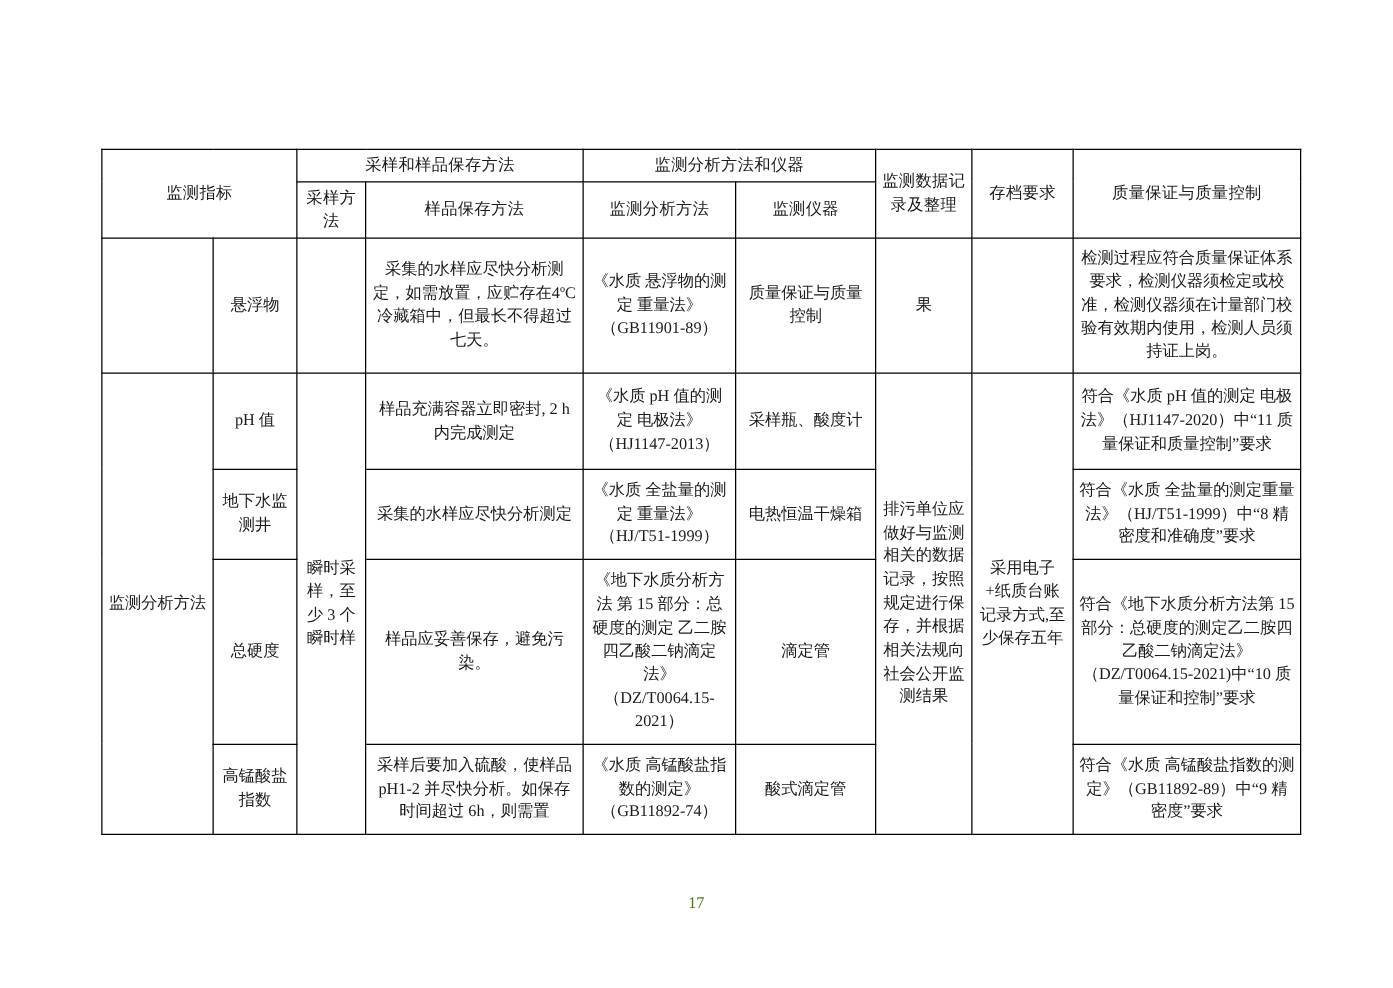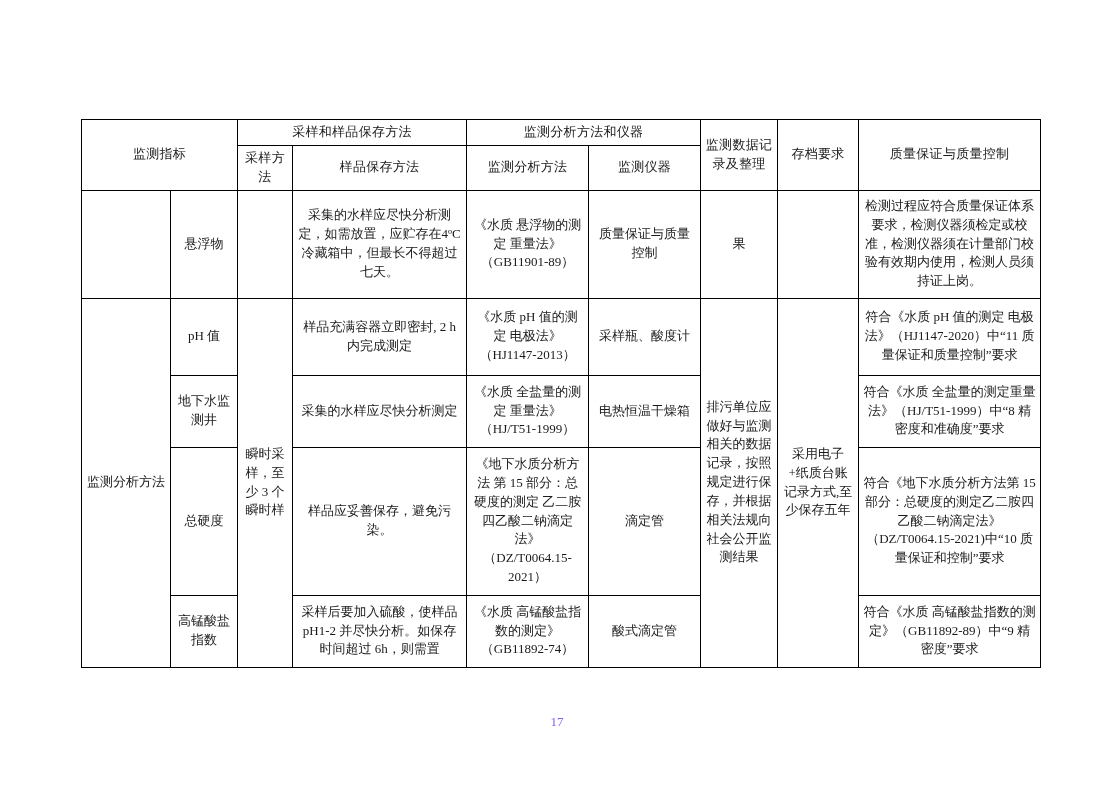--- a/index.html
+++ b/index.html
@@ -70,21 +70,21 @@
   .c-qa     { width: 182px; }
 
   .pagenum {
     position: absolute;
     left: 0;
     top: 714px;
     width: 1114px;
     text-align: center;
     font-size: 13px;
     font-family: "Liberation Serif", "DejaVu Serif", serif;
-    color: #8b5cf6;
+    color: #4d7c0f;
   }
 </style>
 </head>
 <body>
 
 <div class="page">
 
   <div class="table-wrap">
     <table class="doc-table">
       <colgroup>

